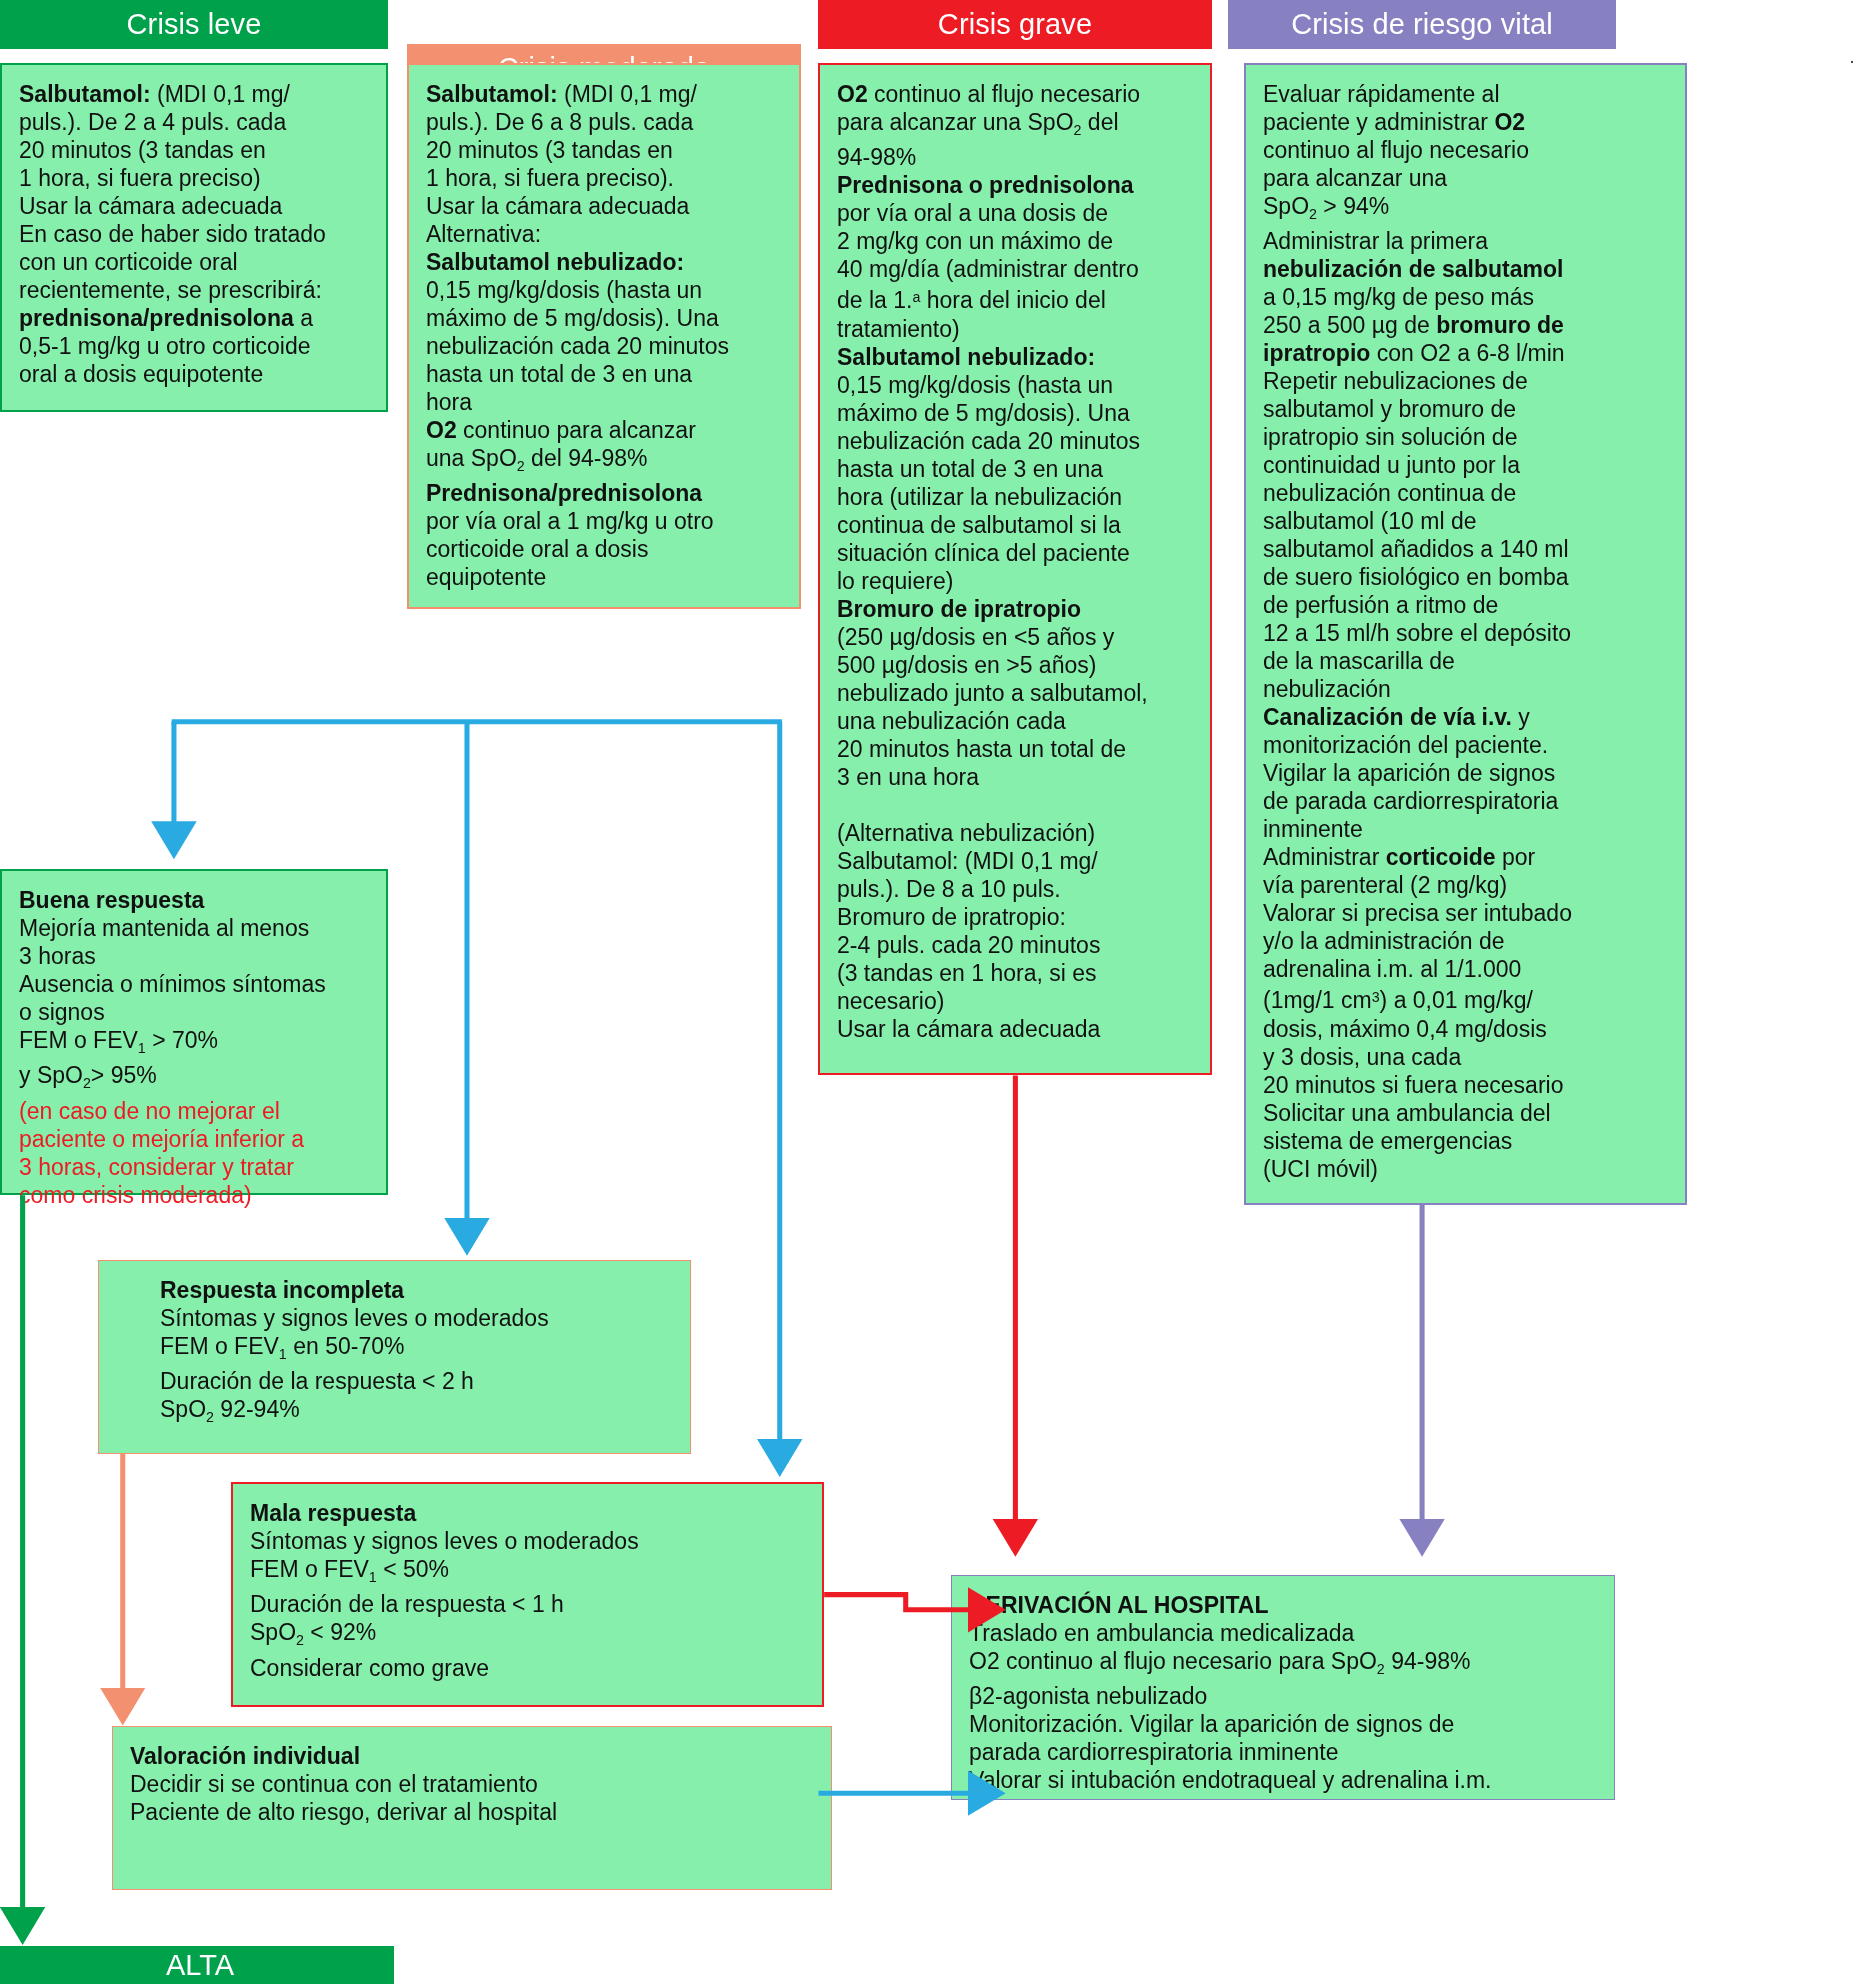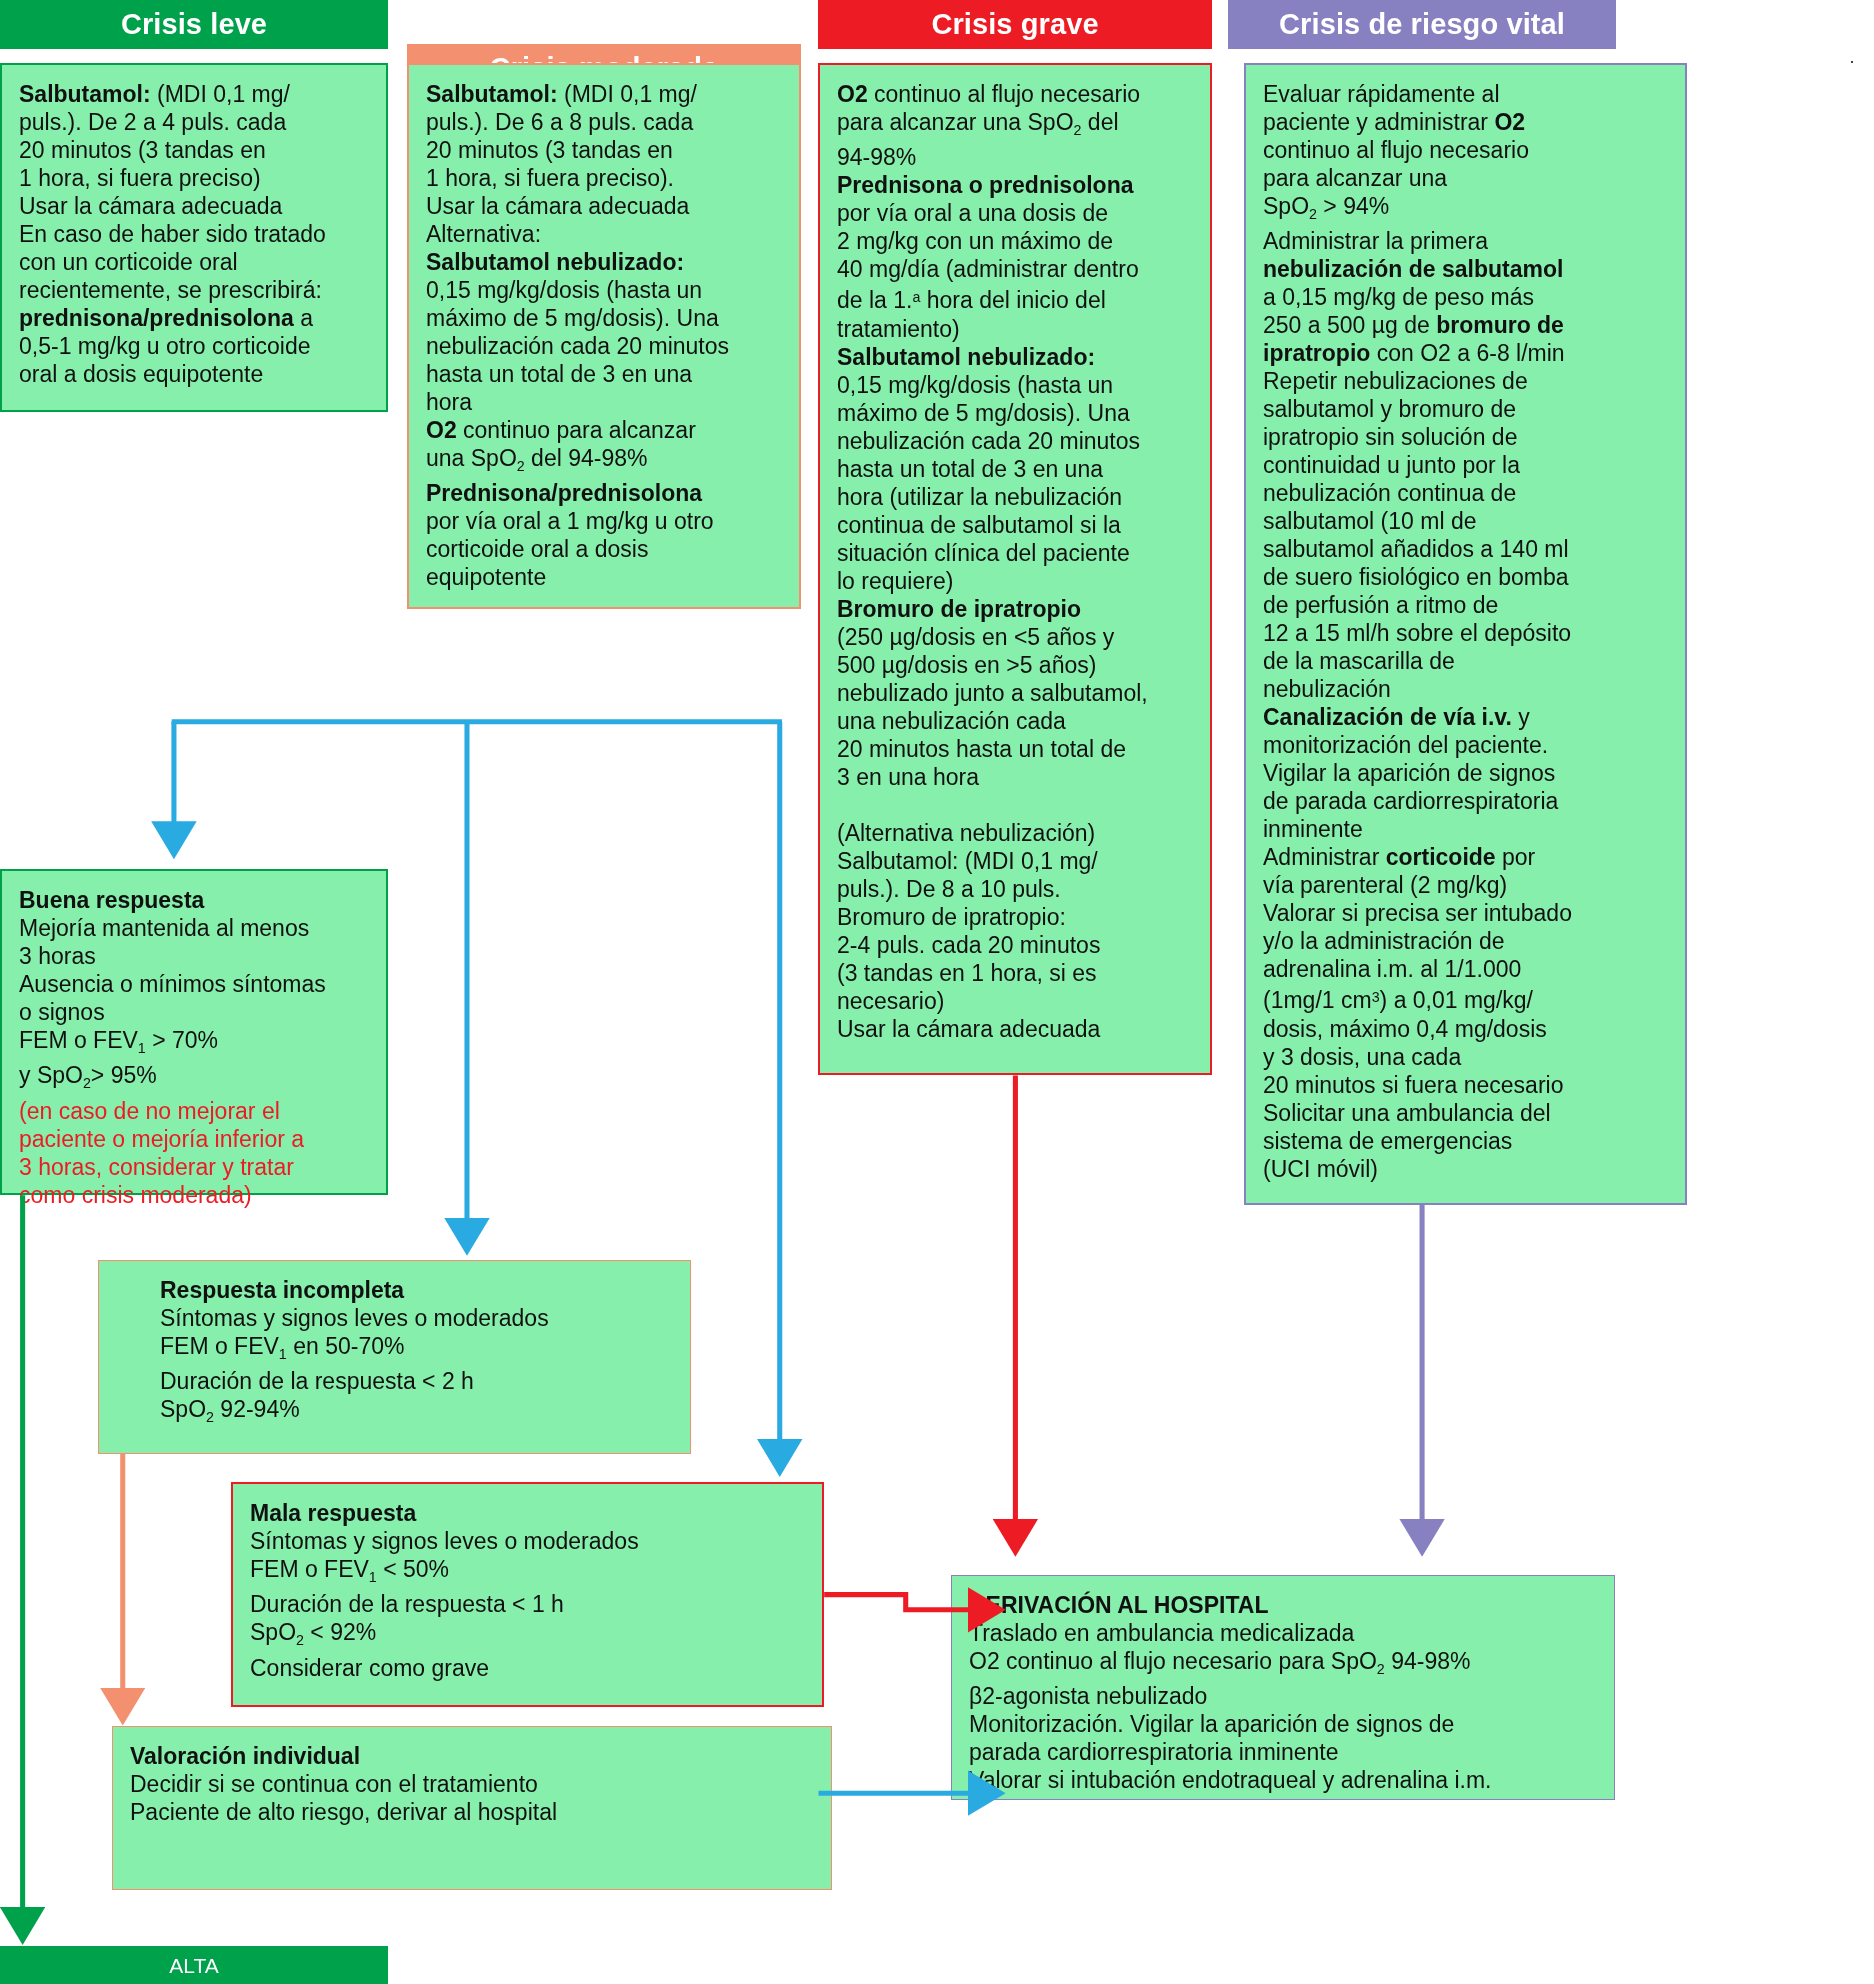--- a/index.html
+++ b/index.html
@@ -15,21 +15,21 @@
     overflow:hidden;
   }
   
   .hdr{
     position:absolute;
     display:flex;
     align-items:center;
     justify-content:center;
     color:#ffffff;
     font-size:29px;
-    font-weight:700;
+    font-weight:400;
     letter-spacing:0.1px;
   }
   
   .box{
     position:absolute;
     background:#86efac;
     box-sizing:border-box;
     font-size:23px;
     line-height:28px;
     color:#111111;
@@ -43,21 +43,22 @@
   
   .bw3{border:1.7px solid;}
   .bw5{border:2.8px solid;}
   
   .alta{
     position:absolute;
     display:flex;
     align-items:center;
     justify-content:center;
     color:#ffffff;
-    font-size:21px;
+    font-size:29px;
+    padding-left:6px;
   }
   
   #wires{
     position:absolute;
     left:0;top:0;
     width:1875px;height:1985px;
     pointer-events:none;
   }
   .tinydot{position:absolute;width:2.2px;height:2.2px;background:#444;}
 </style>

